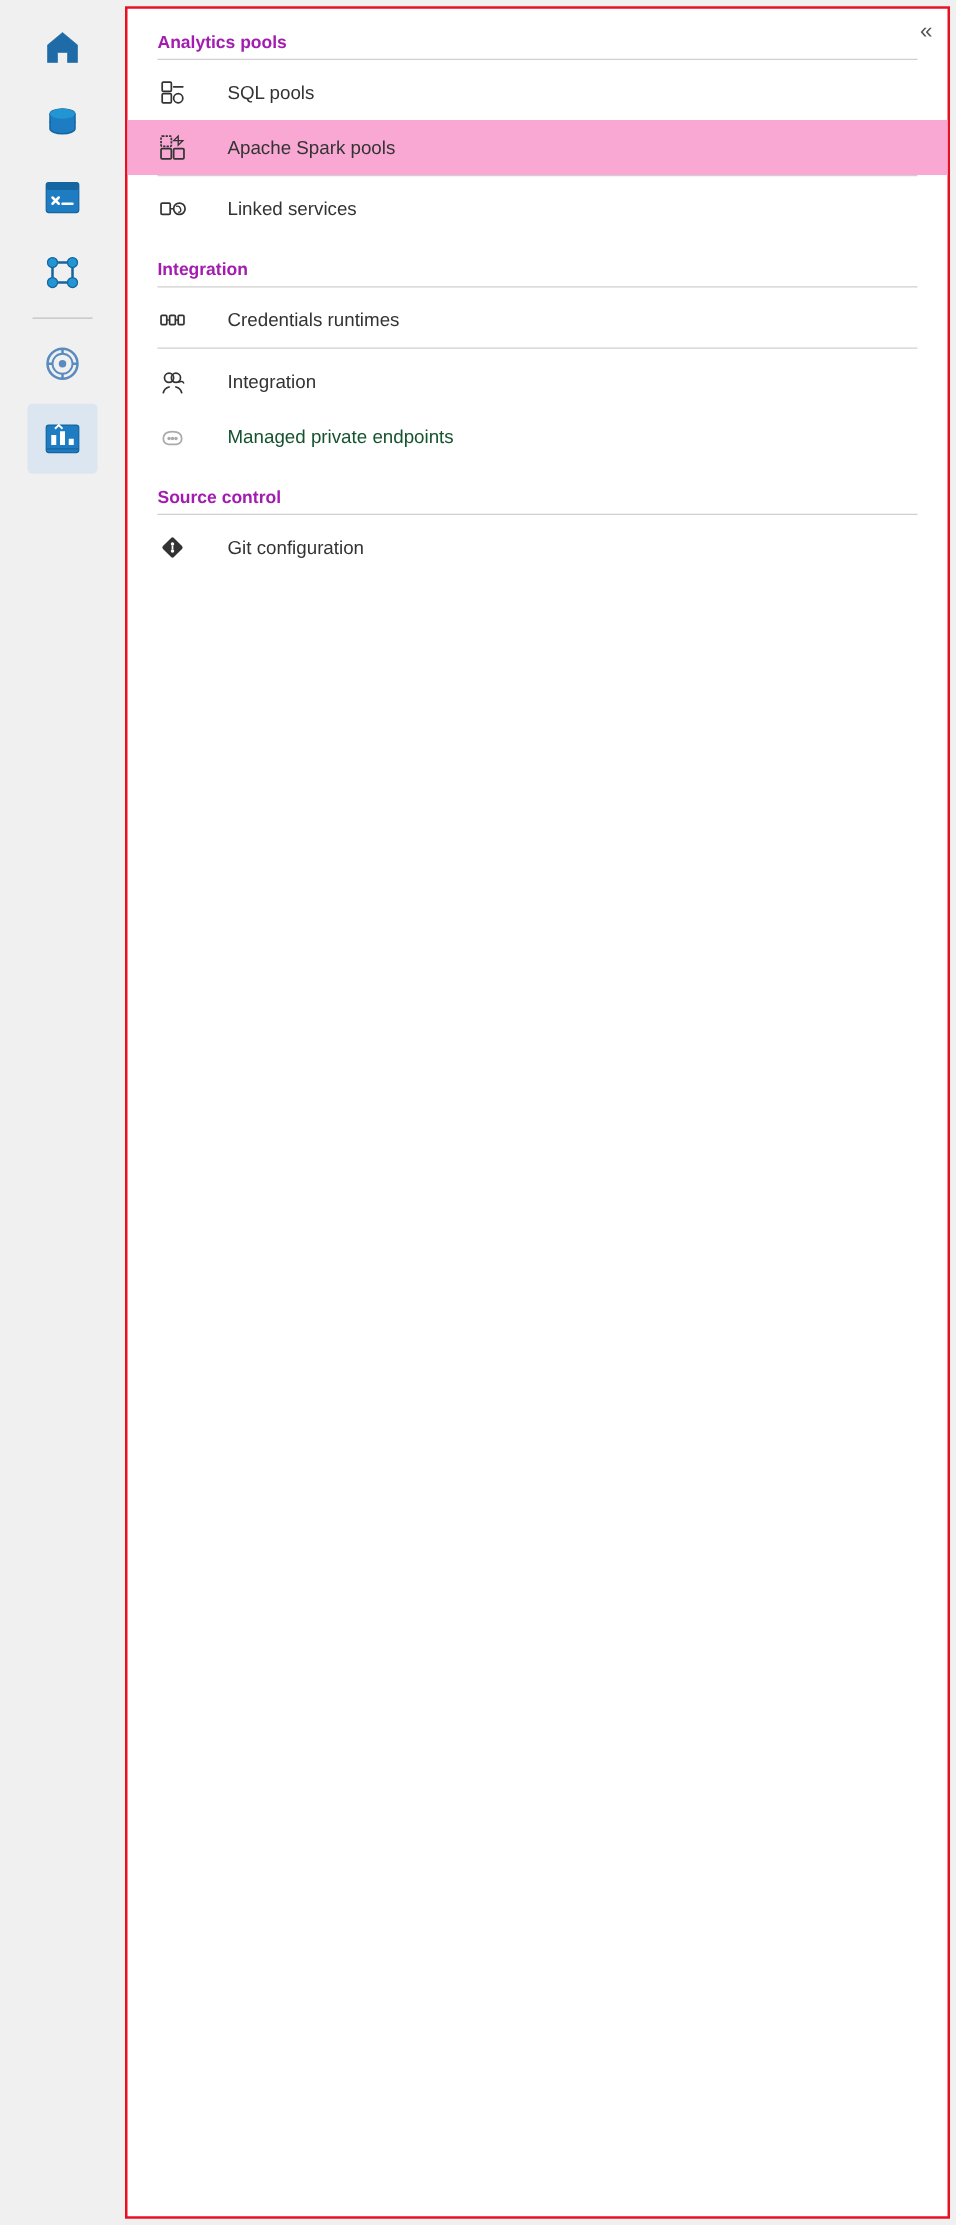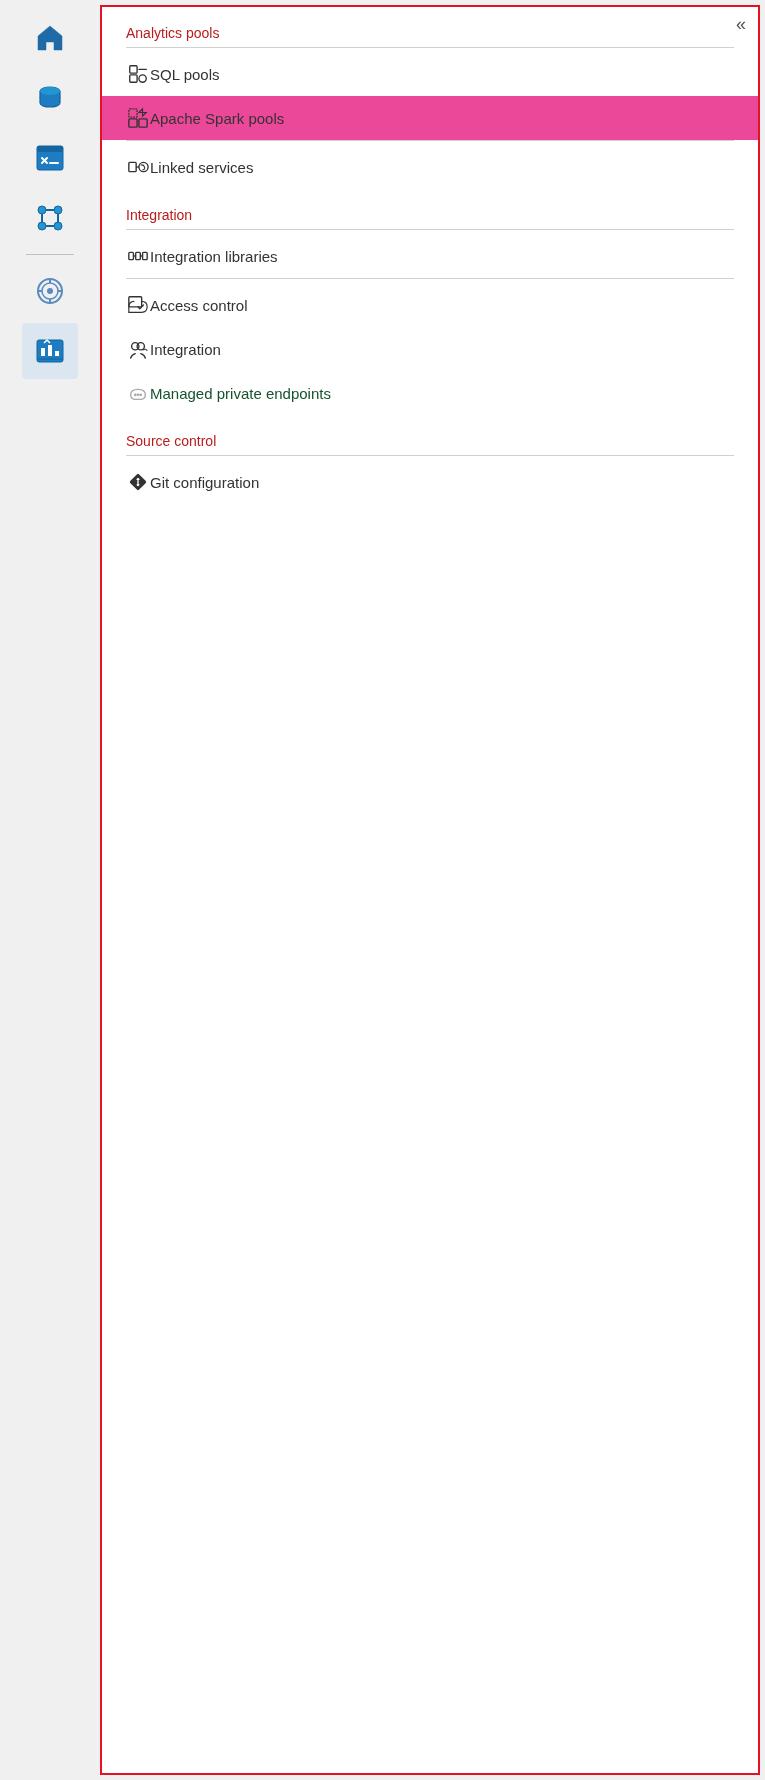--- a/index.html
+++ b/index.html
@@ -68,44 +68,44 @@
       color: #555;
       cursor: pointer;
       background: none;
       border: none;
       line-height: 1;
     }
 
     
     .section-header {
       font-size: 14px;
-      font-weight: 400;
-      color: #b91c1c;
+      font-weight: 700;
+      color: #a21caf;
       padding: 18px 24px 6px 24px;
     }
 
     .section-divider {
       height: 1px;
       background: #d0d0d0;
       margin: 0 24px 4px 24px;
     }
 
     
     .menu-item {
       display: flex;
       align-items: center;
       padding: 10px 24px;
       cursor: pointer;
-      gap: 0;
+      gap: 32px;
       font-size: 15px;
       color: #333;
     }
 
     .menu-item.active {
-      background: #ec4899;
+      background: #f9a8d4;
     }
 
     .menu-item.disabled {
       color: #14532d;
       cursor: default;
     }
 
     .menu-icon {
       width: 24px;
       height: 24px;
@@ -252,37 +252,27 @@
     <div class="menu-item">
       <span class="menu-icon">
         <svg viewBox="0 0 24 24" fill="none" xmlns="http://www.w3.org/2000/svg">
           <rect x="2" y="8" width="5" height="8" rx="1" stroke="#333" stroke-width="1.5" fill="none"></rect>
           <rect x="9.5" y="8" width="5" height="8" rx="1" stroke="#333" stroke-width="1.5" fill="none"></rect>
           <rect x="17" y="8" width="5" height="8" rx="1" stroke="#333" stroke-width="1.5" fill="none"></rect>
           <line x1="7" y1="12" x2="9.5" y2="12" stroke="#333" stroke-width="1.5"></line>
           <line x1="14.5" y1="12" x2="17" y2="12" stroke="#333" stroke-width="1.5"></line>
         </svg>
       </span>
-      <span class="menu-label">Integration libraries</span>
-    </div>
-  </div>
-
-  <div>
-    <div class="section-divider"></div>
-
-    <div class="menu-item">
-      <span class="menu-icon">
-        <svg viewBox="0 0 24 24" fill="none" xmlns="http://www.w3.org/2000/svg">
-          <rect x="2" y="3" width="14" height="11" rx="1" stroke="#333" stroke-width="1.5" fill="none"></rect>
-          <path d="M16 8 Q22 8 22 14 Q22 20 16 20 L2 20 L2 14 Q2 8 8 8" stroke="#333" stroke-width="1.3" fill="none"></path>
-          <path d="M12 14 L14 16 L18 12" stroke="#333" stroke-width="1.5" stroke-linecap="round" stroke-linejoin="round"></path>
-        </svg>
-      </span>
-      <span class="menu-label">Access control</span>
-    </div>
+      <span class="menu-label">Credentials runtimes</span>
+    </div>
+  </div>
+
+  <div>
+    <div class="section-divider"></div>
+
 
     <div class="menu-item">
       <span class="menu-icon">
         <svg viewBox="0 0 24 24" fill="none" xmlns="http://www.w3.org/2000/svg">
           <circle cx="9" cy="9" r="4" stroke="#333" stroke-width="1.5" fill="none"></circle>
           <circle cx="15" cy="9" r="4" stroke="#333" stroke-width="1.5" fill="none"></circle>
           <path d="M9 17 C9 17 5 18 4 22" stroke="#333" stroke-width="1.5" fill="none" stroke-linecap="round"></path>
           <path d="M15 17 C15 17 19 18 20 22" stroke="#333" stroke-width="1.5" fill="none" stroke-linecap="round"></path>
           <path d="M17 13 Q21 11 22 14" stroke="#333" stroke-width="1.2" fill="none"></path>
         </svg>

